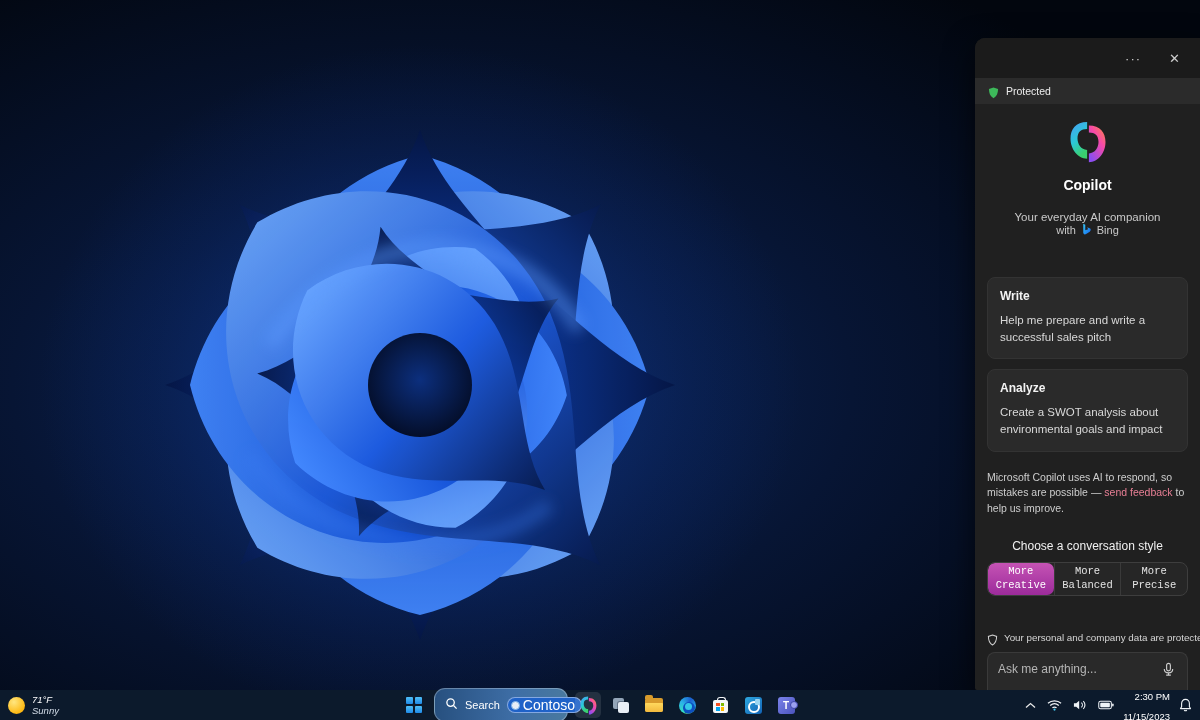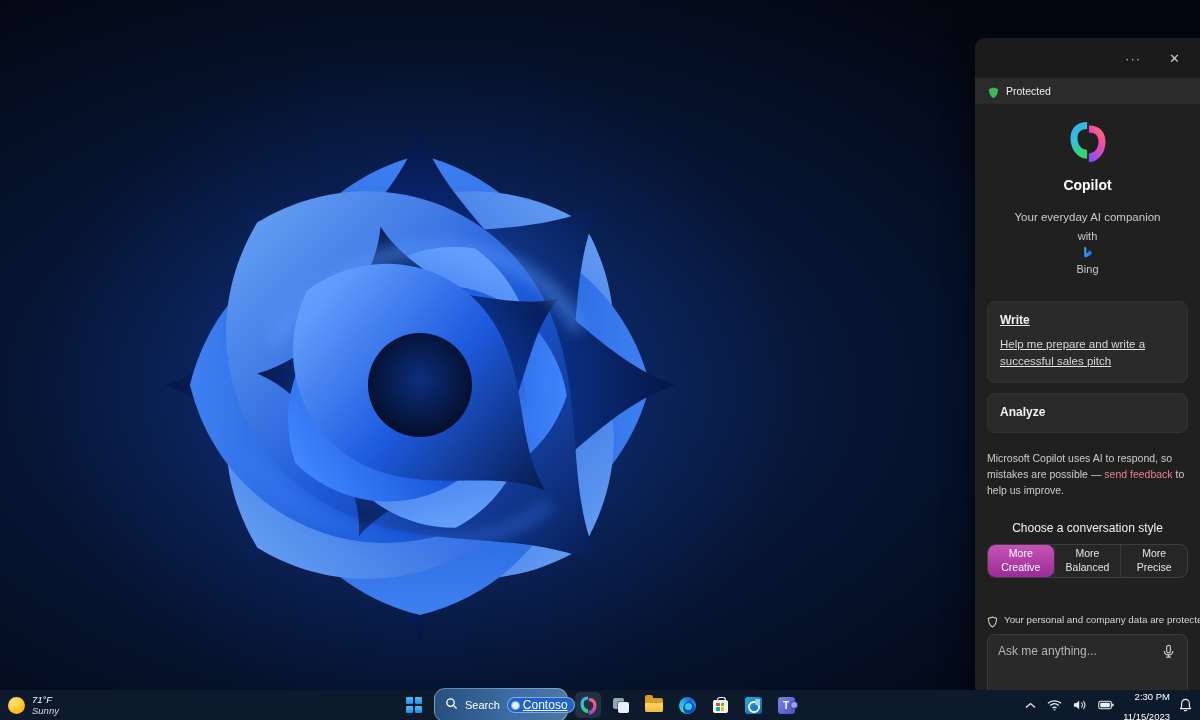--- a/index.html
+++ b/index.html
@@ -23,41 +23,41 @@
     align-items:center; gap:7px; padding:0 13px; }
   .protected-bar .shield { width:11px; height:12px; display:inline-block; }
   .protected-label { font-size:10.5px; color:#ededed; }
 
   .panel-content { flex:1; padding:0 12px; display:flex; flex-direction:column; }
 
   .hero { text-align:center; }
   .hero-logo { width:42px; height:42px; margin:17px auto 0; display:block; }
   .hero-title { font-size:14px; font-weight:700; color:#ffffff; margin-top:14px; }
   .hero-subtitle { font-size:11.5px; color:#c9c9c9; margin-top:18px; }
-  .hero-bing { font-size:11px; color:#c9c9c9; margin-top:7px; display:flex;
-    align-items:center; justify-content:center; gap:4px;flex-direction:column; }
+  .hero-bing { font-size:11px; color:#c9c9c9; display:flex;
+    align-items:center; justify-content:center; gap:4px; }
   .bing-b { width:13px; height:13px; display:inline-block; }
 
   .suggestion-card { background:#2a2a2a; border:1px solid #333; border-radius:8px;
     padding:11px 12px 13px; text-align:left; }
-  .suggestion-card.first { margin-top:26px;text-decoration:underline; }
+  .suggestion-card.first { margin-top:41px; }
   .suggestion-card + .suggestion-card { margin-top:10px; }
   .card-title { font-size:12px; font-weight:700; color:#f2f2f2; }
   .card-body { font-size:11.5px; color:#d8d8d8; line-height:1.45; margin-top:9px; }
 
   .disclaimer { font-size:10.5px; color:#cdcdcd; line-height:1.5; margin-top:18px; }
   .pink-link { color:#e87f95; text-decoration:none; }
   .footer-links { display:flex; align-items:center; margin-top:7px; font-size:10.5px; }
   .footer-links .sep { width:1px; height:11px; background:#5a5a5a; margin:0 9px; }
 
   .style-heading { font-size:12px; color:#f0f0f0; text-align:center; margin-top:22px; }
   .segmented { display:flex; margin-top:9px; background:#262626; border:1px solid #3e3e3e;
     border-radius:8px; height:34px; overflow:hidden; }
   .seg { flex:1; display:flex; flex-direction:column; align-items:center;
-    justify-content:center; font-size:10.5px; line-height:1.3; color:#e3e3e3; }
+    justify-content:center; font-size:10.5px; line-height:1.3; color:#e3e3e3;font-family:Liberation Mono, monospace; }
   .seg + .seg { border-left:1px solid #3a3a3a; }
   .seg.selected { background:linear-gradient(180deg,#c553b4,#9c2b9b); color:#fff;
     border-radius:7px; border-left:none; }
 
   .privacy-row { display:flex; align-items:center; gap:6px; margin-top:36px; }
   .privacy-row .shield-outline { width:11px; height:12px; flex:0 0 auto; }
   .privacy-note { font-size:9.8px; color:#d6d6d6; white-space:nowrap; }
 
   .chat-box { margin-top:8px; background:#292929; border:1px solid #3a3a3a;
     border-bottom:2px solid #ef9caa; border-radius:8px; height:66px; padding:9px 10px 7px;
@@ -88,21 +88,21 @@
 
   .search-pill { height:34px; width:134px; border-radius:11px; display:flex; align-items:center;
     padding:0 3px 0 10px; gap:7px; border:1px solid rgba(255,255,255,.28);
     background:linear-gradient(90deg,#27507f,#3e6ea6 60%,#49799f); }
   .search-label { font-size:11px; color:#ffffff; flex:1; }
   .contoso-badge { height:16px; border-radius:8px; background:#1f62c8;
     border:1px solid rgba(255,255,255,.45); display:flex; align-items:center; gap:3px;
     padding:0 6px 0 3px; }
   .contoso-dot { width:9px; height:9px; border-radius:50%; background:#e8eef6;
     border:1.5px solid #7fb3e8; }
-  .contoso-label { font-size:12px; color:#fff;text-decoration:underline; }
+  .contoso-label { font-size:14px; color:#fff; }
 
   .taskview-icon { position:relative; width:16px; height:15px; }
   .taskview-icon .back { position:absolute; left:0; top:0; width:11px; height:11px;
     background:#93a5b8; border-radius:2px; }
   .taskview-icon .front { position:absolute; right:0; bottom:0; width:11px; height:11px;
     background:#e9eff6; border-radius:2px; box-shadow:0 0 0 1px rgba(10,20,40,.35); }
 
   .folder-icon { position:relative; width:18px; height:14px; }
   .folder-icon .back { position:absolute; inset:0; background:#d89b2c; border-radius:2px; }
   .folder-icon .back:before { content:""; position:absolute; top:-3px; left:0; width:8px;
@@ -258,20 +258,21 @@
         <span>Bing</span>
       </div>
     </div>
 
     <div class="suggestion-card first">
       <div class="card-title">Write</div>
       <div class="card-body">Help me prepare and write a successful sales pitch</div>
     </div>
     <div class="suggestion-card">
       <div class="card-title">Analyze</div>
+      <div class="card-body">Create a SWOT analysis about environmental goals and impact</div>
     </div>
 
     <div class="disclaimer"><span>Microsoft Copilot uses AI to respond, so mistakes are possible — </span><span class="pink-link">send feedback</span><span> to help us improve.</span></div>
 
 
     <div class="style-heading">Choose a conversation style</div>
     <div class="segmented">
       <div class="seg selected">
         <span>More</span>
         <span>Creative</span>

